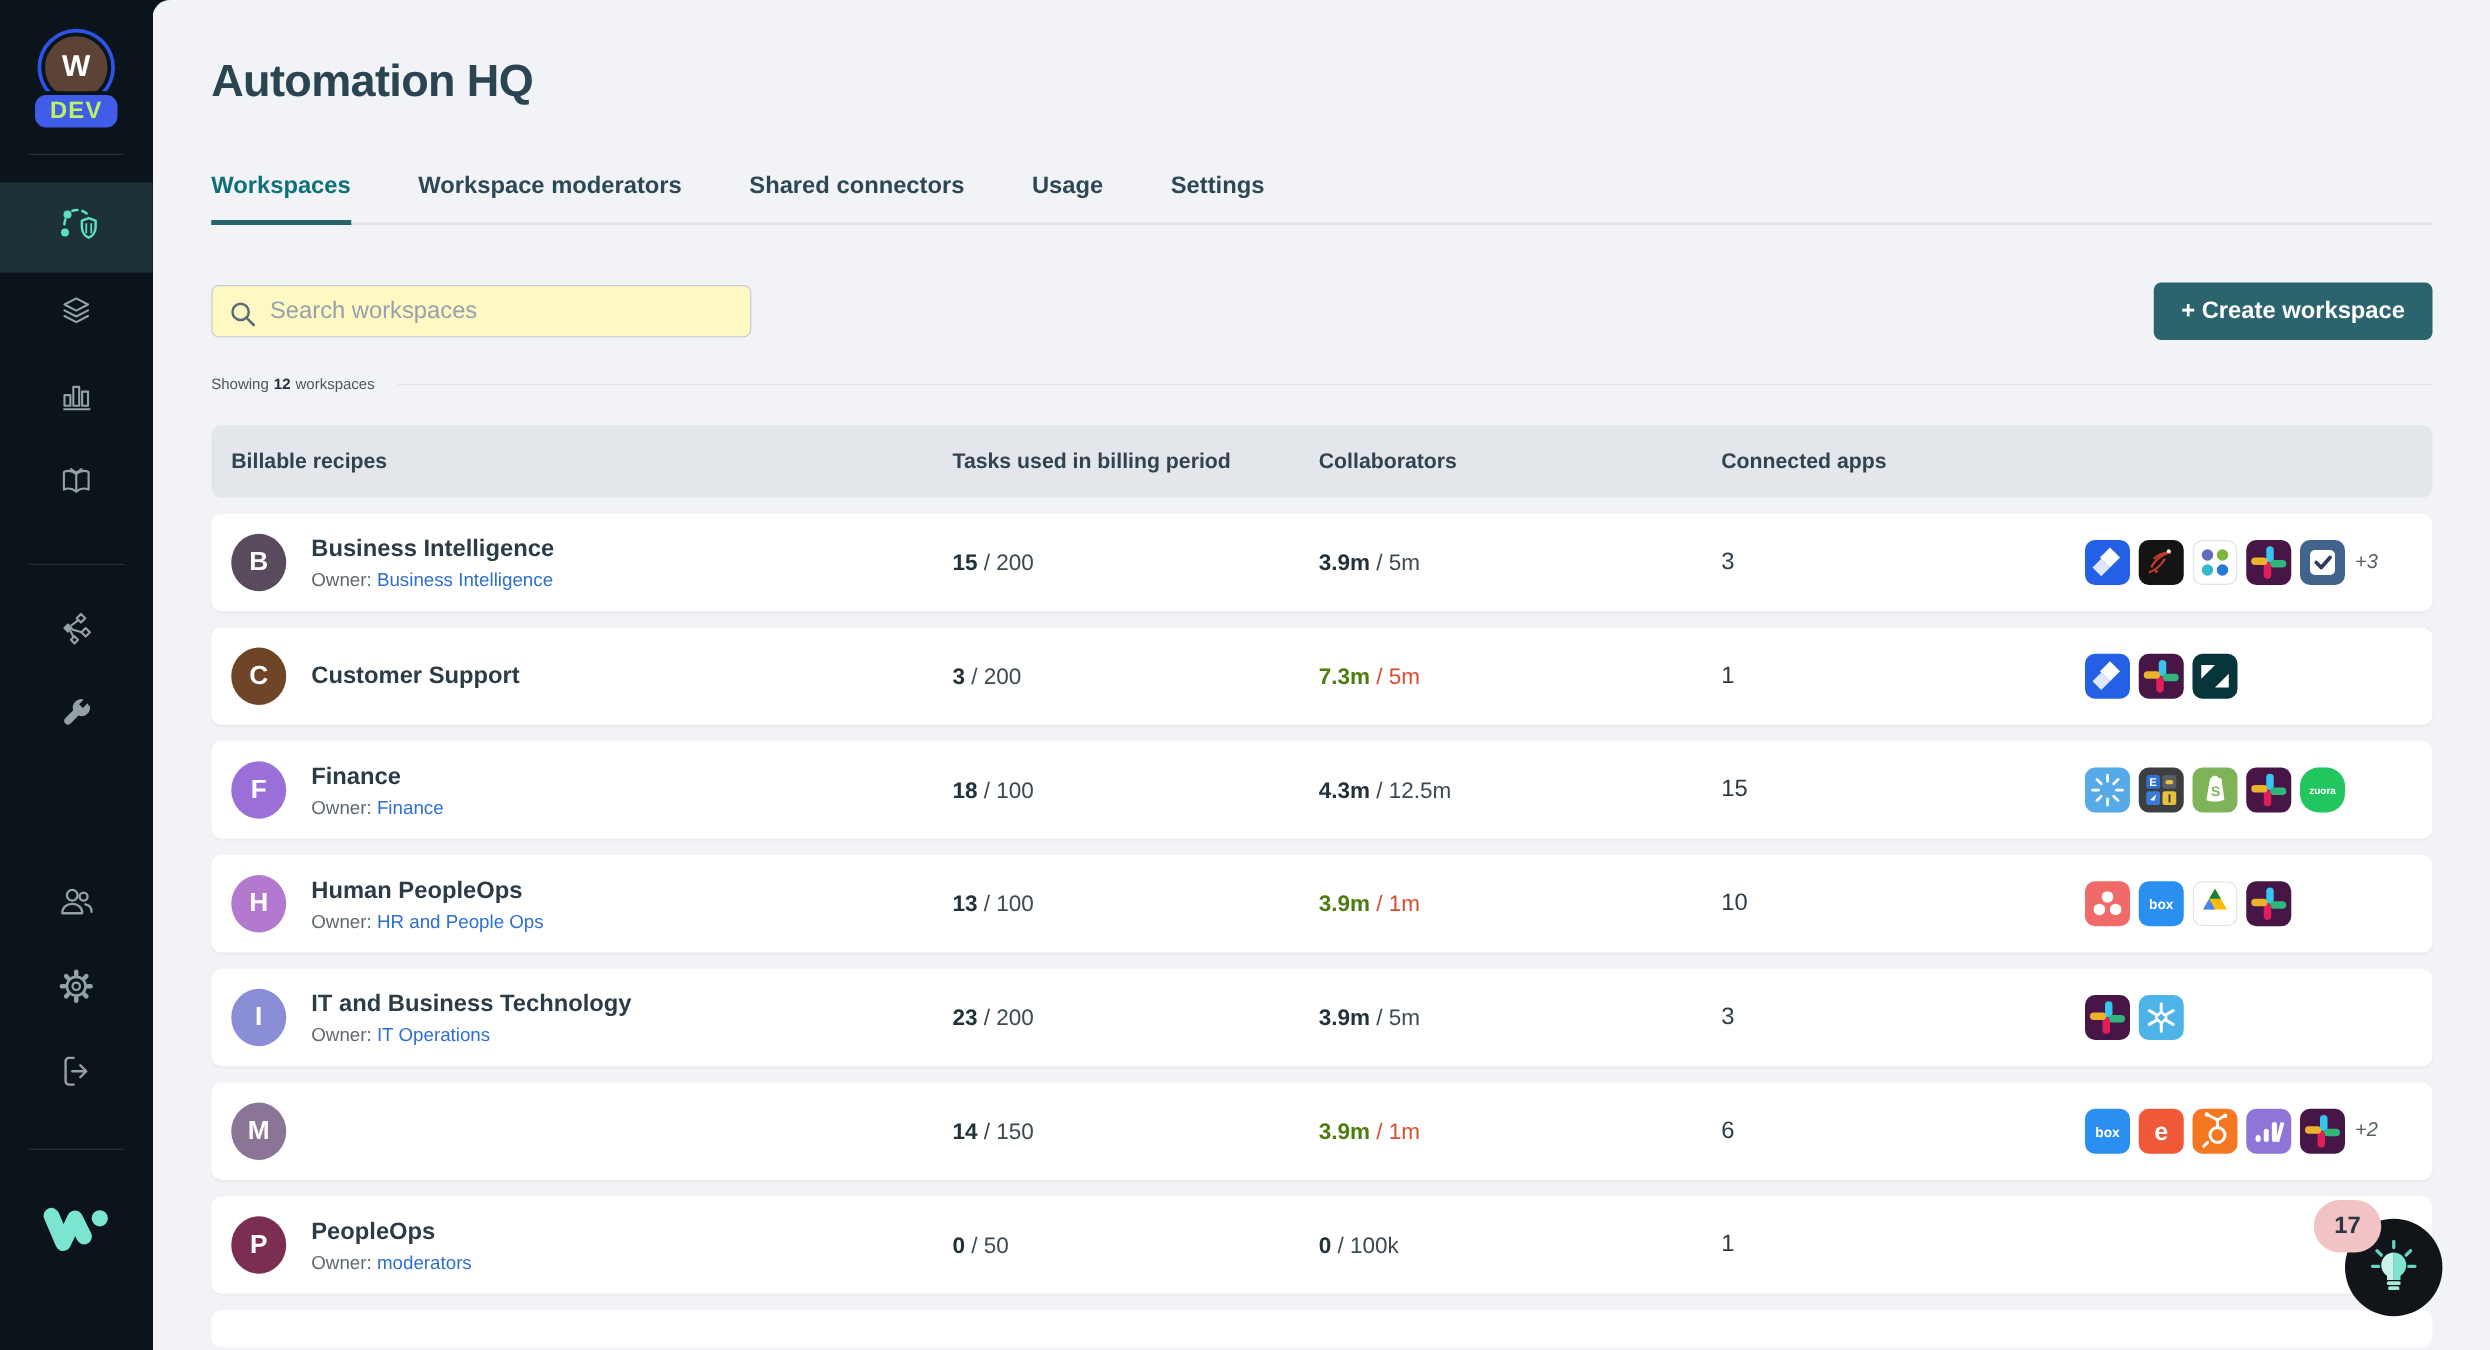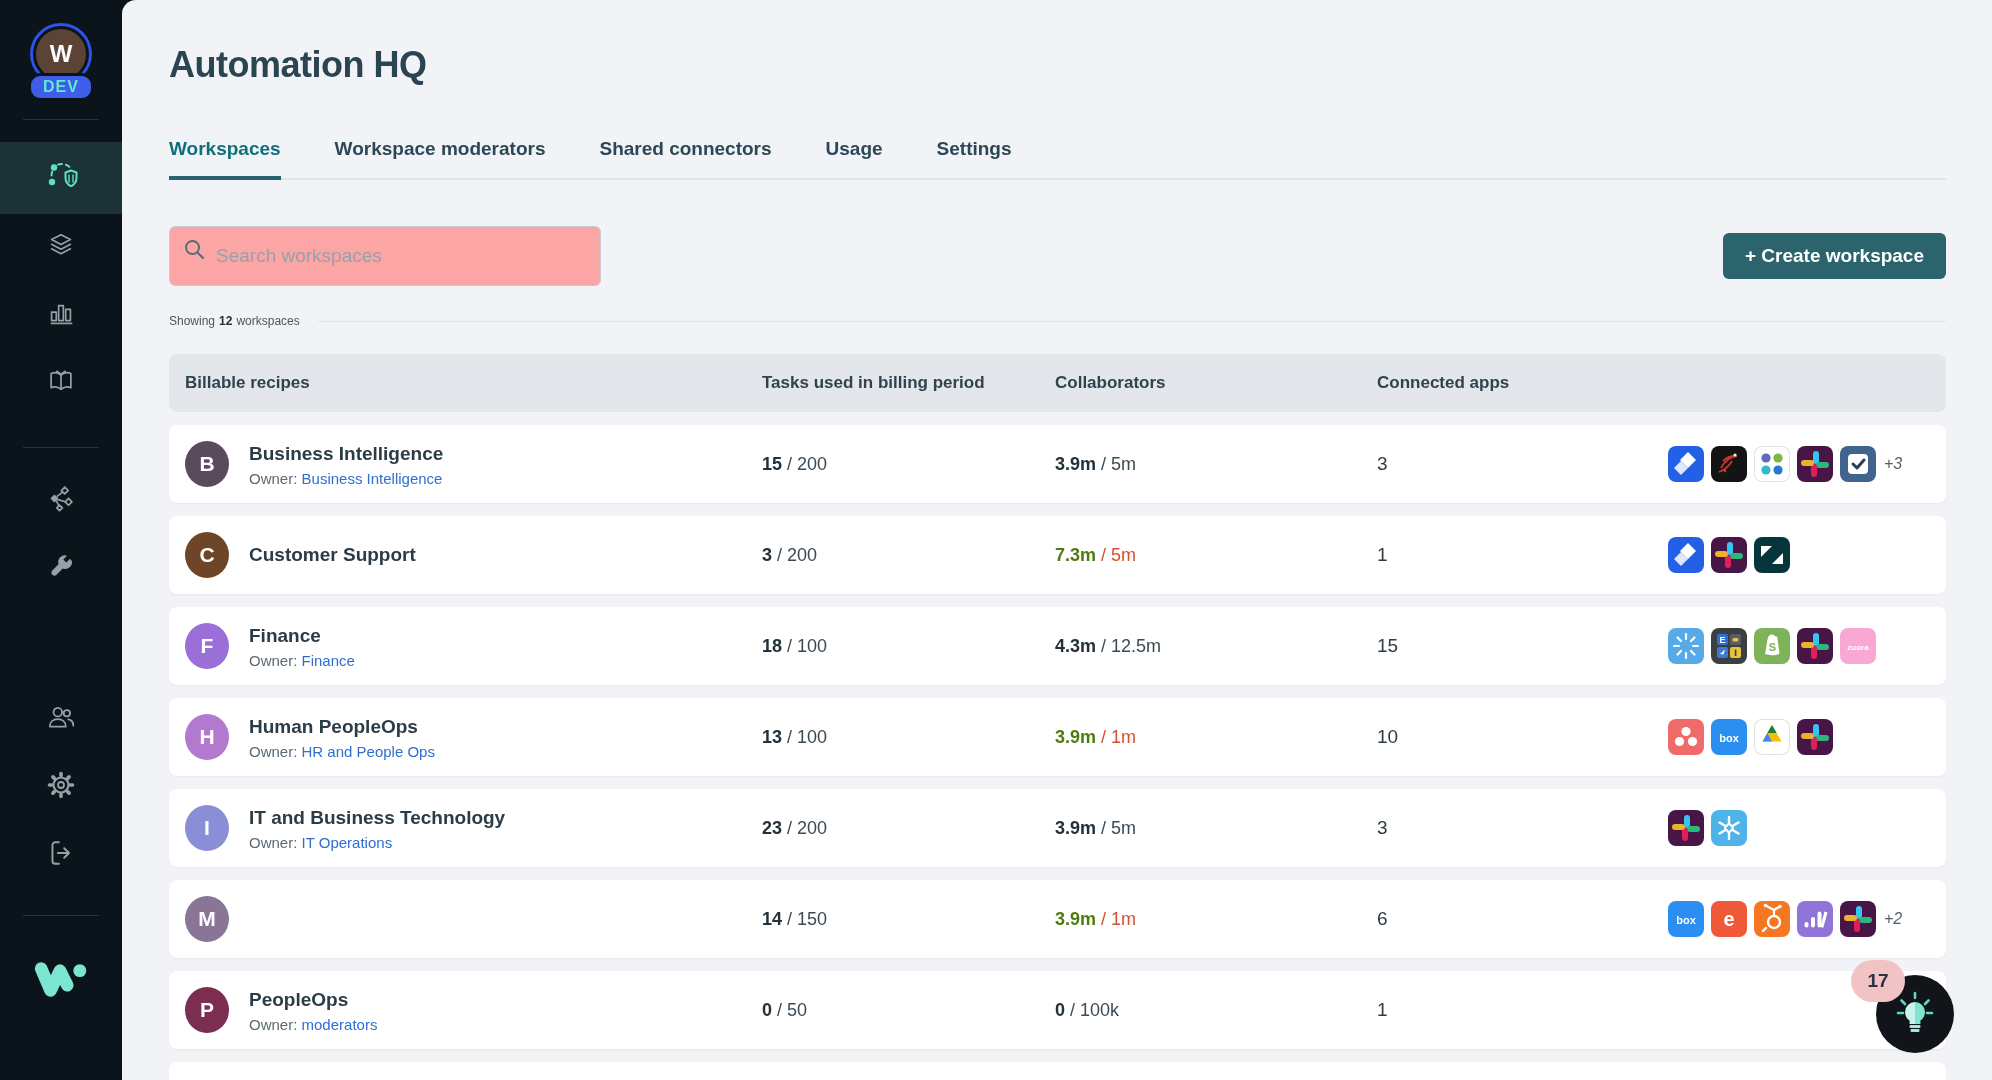--- a/index.html
+++ b/index.html
@@ -3,39 +3,39 @@
 <meta charset="utf-8">
 <style>
   * { margin:0; padding:0; box-sizing:border-box; }
   html,body { width:1992px; height:1080px; overflow:hidden; }
   body { font-family:"Liberation Sans", sans-serif; background:#0a141a; }
 
   
   .sidebar { position:fixed; left:0; top:0; width:122px; height:1080px; background:#0a141a; z-index:5; display:flex; flex-direction:column; align-items:center; }
   .side-avatar { margin-top:26px; display:flex; flex-direction:column; align-items:center; }
   .avatar-ring { width:56px; height:56px; border-radius:50%; background:#5b4336; border:3px solid #0a141a; box-shadow:0 0 0 3px #2e53e8; display:flex; align-items:center; justify-content:center; color:#fff; font-weight:bold; font-size:24px; }
-  .env-badge { margin-top:-9px; z-index:2; background:#3f5de8; border:3px solid #0a141a; border-radius:12px; padding:2px 12px; color:#5eead4; font-weight:bold; font-size:16px; letter-spacing:1px; }
+  .env-badge { margin-top:-9px; z-index:2; background:#3f5de8; border:3px solid #0a141a; border-radius:12px; padding:2px 12px; color:#bef264; font-weight:bold; font-size:19px; letter-spacing:1px; }
   .side-divider { margin-top:18px; width:76px; border-top:1px solid #243439; }
   .nav-item { width:122px; height:68px; display:flex; align-items:center; justify-content:center; cursor:pointer; }
   .nav-item.active { margin-top:22px; height:72px; background:#1c3237; }
   .nav-gap { margin-top:83px; }
   .side-divider.low { margin-top:26px; }
   .side-logo { margin-top:40px; }
 
   
   .main { margin-left:122px; width:1870px; min-height:1080px; background:#f2f3f6; border-radius:14px 0 0 0; padding:0 46px 0 47px; position:relative; }
   .page-title { padding-top:44px; font-size:36px; font-weight:bold; color:#2a4551; letter-spacing:-0.5px; }
 
   .tabs { margin-top:52px; display:flex; gap:54px; border-bottom:2px solid #e2e4e9; }
   .tab { font-size:19px; font-weight:bold; color:#2c4856; padding-bottom:16px; border-bottom:4px solid transparent; margin-bottom:-2px; cursor:pointer; }
   .tab.active { color:#0e7079; border-bottom-color:#28626b; }
 
   .toolbar { margin-top:46px; display:flex; justify-content:space-between; align-items:center; }
   .search-wrap { position:relative; }
-  .search-input { width:432px; height:60px; border:1px solid #c8cdd4; border-radius:6px; background:#fca5a5; padding:0 14px 0 46px; font-size:19px; color:#33414b; font-family:"Liberation Sans",sans-serif; }
+  .search-input { width:432px; height:42px; border:1px solid #c8cdd4; border-radius:6px; background:#fef9c3; padding:0 14px 0 46px; font-size:19px; color:#33414b; font-family:"Liberation Sans",sans-serif; }
   .search-input::placeholder { color:#97a1ab; }
   .search-icon { position:absolute; left:14px; top:12px; }
   .create-btn { height:46px; padding:0 22px; background:#2c646e; color:#fff; font-size:19px; font-weight:bold; border:none; border-radius:6px; cursor:pointer; font-family:"Liberation Sans",sans-serif; }
 
   .summary { margin-top:28px; display:flex; align-items:center; font-size:12px; color:#4a565f; }
   .summary b { color:#22313a; margin:0 4px;text-align:right; }
   .summary-rule { flex:1; height:1px; background:#e2e4e8; margin-left:18px; }
 
   .table { margin-top:26px; }
   .grid-row { display:grid; grid-template-columns:577px 293px 322px 291px auto; align-items:center; padding-left:16px; }
@@ -355,21 +355,21 @@
               </svg>
             </div>
             <div class="app-icon" style="background: rgb(71, 22, 71);">
               <svg viewBox="0 0 36 36">
                 <rect x="16" y="5" width="6" height="13" rx="3" fill="#36c5f0"></rect>
                 <rect x="19" y="16" width="13" height="6" rx="3" fill="#2eb67d"></rect>
                 <rect x="14" y="18" width="6" height="13" rx="3" fill="#e01e5a"></rect>
                 <rect x="4" y="14" width="13" height="6" rx="3" fill="#ecb22c"></rect>
               </svg>
             </div>
-            <div class="app-icon" style="background: #f9a8d4;">
+            <div class="app-icon" style="background: #22c55e; border-radius: 15px;">
               <svg viewBox="0 0 36 36">
                 <text x="18" y="21.5" font-size="8" font-weight="bold" fill="#fff" text-anchor="middle" font-family="sans-serif">zuora</text>
               </svg>
             </div>
           </div>
         </div>
     </div>
 
     <div class="grid-row trow">
       <div class="ws-cell">

